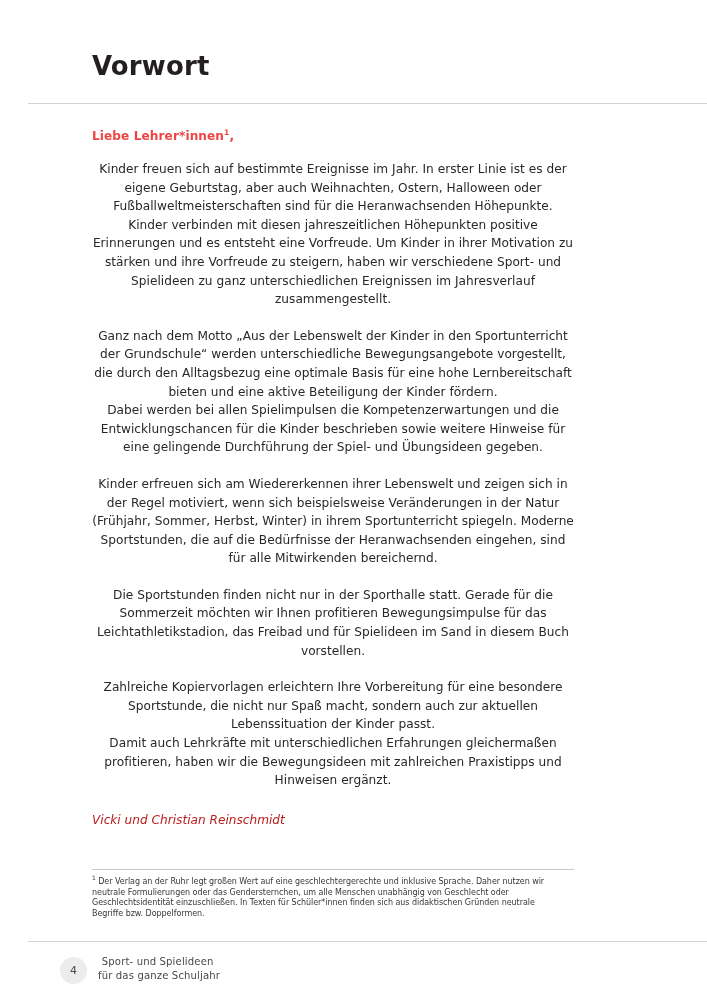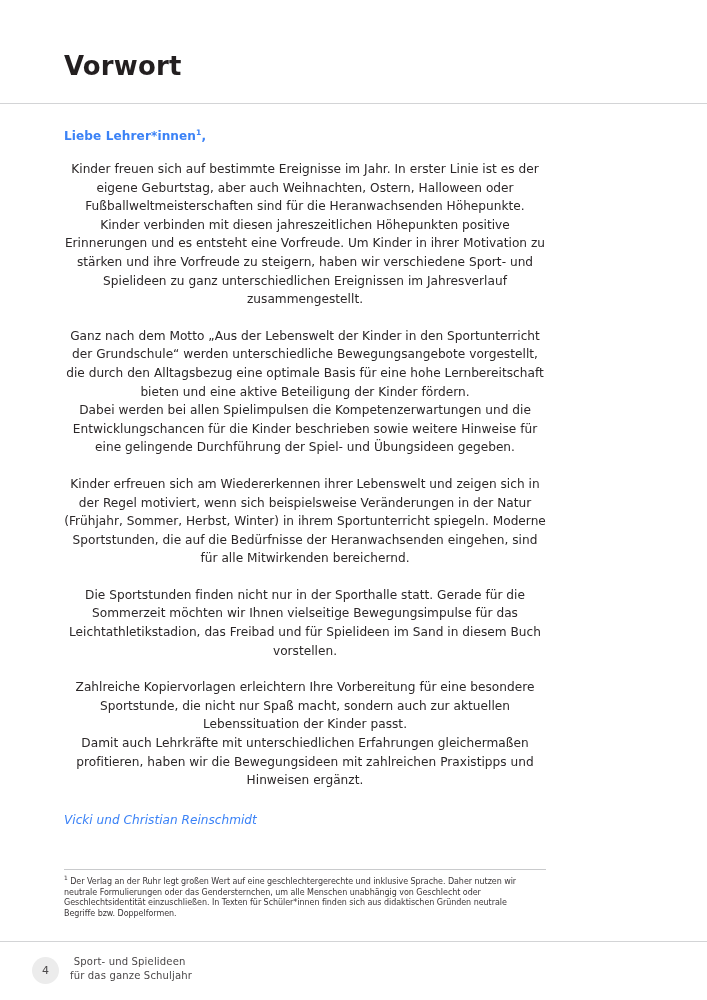--- a/index.html
+++ b/index.html
@@ -15,20 +15,21 @@
     color: #231f20;
     overflow: hidden;
     position: relative;
   }
 
   .page {
     position: relative;
     width: 630px;
     height: 1000px;
     box-sizing: border-box;
+    margin-left: 28px;
   }
 
   
   .page-header {
     position: absolute;
     left: 0;
     top: 0;
     width: 707px;
     height: 104px;
   }
@@ -61,21 +62,21 @@
     top: 128px;
     width: 482px;
   }
 
   .salutation {
     font-size: 12.1px;
     font-weight: 700;
     line-height: 17px;
     letter-spacing: 0.1px;
     margin: 0 0 15px 0;
-    color: #3b82f6;
+    color: #ef4444;
   }
   .salutation sup {
     font-size: 7.6px;
     vertical-align: super;
     line-height: 0;
   }
 
   p.body-para {
     font-size: 12.15px;
     line-height: 18.6px;
@@ -85,21 +86,21 @@
     text-align: center;
   }
   p.body-para:last-of-type {
     margin-bottom: 0;
   }
 
   .signature {
     font-size: 12.1px;
     line-height: 18px;
     font-style: italic;
-    color: #3b82f6;
+    color: #b91c1c;
     margin: 21px 0 0 0;
     letter-spacing: 0.02px;
   }
 
   
   .footnote-block {
     position: absolute;
     left: 64px;
     top: 869px;
     width: 482px;
@@ -190,21 +191,21 @@
 
   <div class="content">
 
     <div class="salutation">
       <span>Liebe Lehrer*innen</span><sup>1</sup><span>,</span>
     </div>
 
     <p class="body-para">Kinder freuen sich auf bestimmte Ereignisse im Jahr. In erster Linie ist es der eigene Geburtstag, aber auch Weihnachten, Ostern, Halloween oder Fußballweltmeisterschaften sind für die Heranwachsenden Höhepunkte. Kinder verbinden mit diesen jahreszeitlichen Höhepunkten positive Erinnerungen und es entsteht eine Vorfreude. Um Kinder in ihrer Motivation zu stärken und ihre Vorfreude zu steigern, haben wir verschiedene Sport- und Spielideen zu ganz unterschiedlichen Ereignissen im Jahresverlauf zusammengestellt.</p>
     <p class="body-para">Ganz nach dem Motto „Aus der Lebenswelt der Kinder in den Sportunterricht der Grundschule“ werden unterschiedliche Bewegungsangebote vorgestellt, die durch den Alltagsbezug eine optimale Basis für eine hohe Lernbereitschaft bieten und eine aktive Beteiligung der Kinder fördern.<br>Dabei werden bei allen Spielimpulsen die Kompetenzerwartungen und die Entwicklungschancen für die Kinder beschrieben sowie weitere Hinweise für eine gelingende Durchführung der Spiel- und Übungsideen gegeben.</p>
     <p class="body-para">Kinder erfreuen sich am Wiedererkennen ihrer Lebenswelt und zeigen sich in der Regel motiviert, wenn sich beispielsweise Veränderungen in der Natur (Frühjahr, Sommer, Herbst, Winter) in ihrem Sportunterricht spiegeln. Moderne Sportstunden, die auf die Bedürfnisse der Heranwachsenden eingehen, sind für alle Mitwirkenden bereichernd.</p>
-    <p class="body-para">Die Sportstunden finden nicht nur in der Sporthalle statt. Gerade für die Sommerzeit möchten wir Ihnen vielseitige Bewegungsimpulse für das Leichtathletikstadion, das Freibad und für Spielideen im Sand in diesem Buch vorstellen.</p>
+    <p class="body-para">Die Sportstunden finden nicht nur in der Sporthalle statt. Gerade für die Sommerzeit möchten wir Ihnen profitieren Bewegungsimpulse für das Leichtathletikstadion, das Freibad und für Spielideen im Sand in diesem Buch vorstellen.</p>
     <p class="body-para">Zahlreiche Kopiervorlagen erleichtern Ihre Vorbereitung für eine besondere Sportstunde, die nicht nur Spaß macht, sondern auch zur aktuellen Lebenssituation der Kinder passt.<br>Damit auch Lehrkräfte mit unterschiedlichen Erfahrungen gleichermaßen profitieren, haben wir die Bewegungsideen mit zahlreichen Praxistipps und Hinweisen ergänzt.</p>
 
     <p class="signature">Vicki und Christian Reinschmidt</p>
   </div>
 
   <div class="footnote-block">
     <div class="rule-footnote"></div>
     <p class="footnote-text"><sup>1</sup> <span>Der Verlag an der Ruhr legt großen Wert auf eine geschlechtergerechte und inklusive Sprache. Daher nutzen wir neutrale Formulierungen oder das Gendersternchen, um alle Menschen unabhängig von Geschlecht oder Geschlechtsidentität einzuschließen. In Texten für Schüler*innen finden sich aus didaktischen Gründen neutrale Begriffe bzw. Doppelformen.</span></p>
   </div>
 

